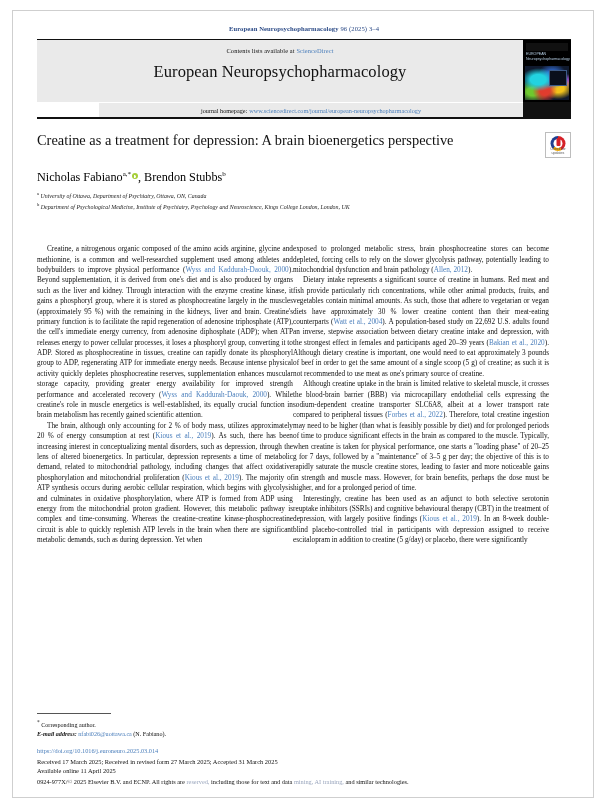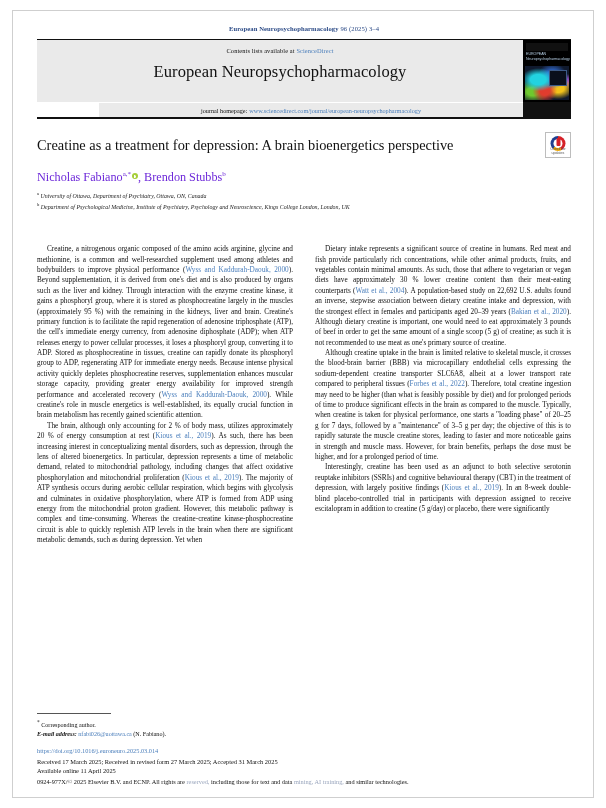--- a/index.html
+++ b/index.html
@@ -181,21 +181,21 @@
       #101a2e;
   }
   .cover-inset {
     position:absolute; right:4px; top:30px; width:16px; height:14px;
     background:#0a0f1c; border:.5px solid #3d5a88;
   }
 
   
   .title-wrap {
     display: flex;
-    align-items: center;
+    align-items: flex-start;
     margin-top: 13px;
   }
   .art-title {
     flex: 1 1 auto;
     font-size: 14.4px;
     color: #111;
     line-height: 1.2;
     letter-spacing: 0;
     padding-right: 8px;
   }
@@ -223,21 +223,21 @@
   .cm-text {
     position:absolute; left:0; right:0; bottom:2px;
     text-align:center; font-size:3.6px; line-height:1.15; color:#555;
     font-family:"Liberation Sans", sans-serif;
   }
 
   
   .authors {
     margin-top: 12px;
     font-size: 12.2px;
-    color: #6d28d9;
+    color: #000000;
     line-height: 1.2;
   }
   .authors sup { font-size: 7px; }
   .orcid {
     display: inline-block;
     width: 6px; height: 6px; border-radius: 50%;
     background: #a6ce39;
     position: relative; top: -2px;
     margin-left: 1px;
   }
@@ -252,21 +252,20 @@
     font-style: italic;
     color: #222;
     line-height: 1.55;
   }
   .affils sup { font-style: normal; font-size: 4.6px; }
 
   
   .columns {
     margin-top: 32px;
     display: flex;
-    gap: 22px;
   }
   .col {
     width: 256px;
     flex: 0 0 256px;
   }
   .col p {
     margin: 0;
     font-size: 7.25px;
     line-height: 1.435;
     text-align: justify;
@@ -385,20 +384,21 @@
       <div><sup>a</sup> <span>University of Ottawa, Department of Psychiatry, Ottawa, ON, Canada</span></div>
       <div><sup>b</sup> <span>Department of Psychological Medicine, Institute of Psychiatry, Psychology and Neuroscience, Kings College London, London, UK</span></div>
     </div>
 
     <div class="columns">
       <div class="col" id="left-col">
             <p>Creatine, a nitrogenous organic composed of the amino acids arginine, glycine and methionine, is a common and well-researched supplement used among athletes and bodybuilders to improve physical performance (<span class="cite">Wyss and Kaddurah-Daouk, 2000</span>). Beyond supplementation, it is derived from one's diet and is also produced by organs such as the liver and kidney. Through interaction with the enzyme creatine kinase, it gains a phosphoryl group, where it is stored as phosphocreatine largely in the muscles (approximately 95 %) with the remaining in the kidneys, liver and brain. Creatine's primary function is to facilitate the rapid regeneration of adenosine triphosphate (ATP), the cell's immediate energy currency, from adenosine diphosphate (ADP); when ATP releases energy to power cellular processes, it loses a phosphoryl group, converting it to ADP. Stored as phosphocreatine in tissues, creatine can rapidly donate its phosphoryl group to ADP, regenerating ATP for immediate energy needs. Because intense physical activity quickly depletes phosphocreatine reserves, supplementation enhances muscular storage capacity, providing greater energy availability for improved strength performance and accelerated recovery (<span class="cite">Wyss and Kaddurah-Daouk, 2000</span>). While creatine's role in muscle energetics is well-established, its equally crucial function in brain metabolism has recently gained scientific attention.</p>
             <p>The brain, although only accounting for 2 % of body mass, utilizes approximately 20 % of energy consumption at rest (<span class="cite">Kious et al., 2019</span>). As such, there has been increasing interest in conceptualizing mental disorders, such as depression, through the lens of altered bioenergetics. In particular, depression represents a time of metabolic demand, related to mitochondrial pathology, including changes that affect oxidative phosphorylation and mitochondrial proliferation (<span class="cite">Kious et al., 2019</span>). The majority of ATP synthesis occurs during aerobic cellular respiration, which begins with glycolysis and culminates in oxidative phosphorylation, where ATP is formed from ADP using energy from the mitochondrial proton gradient. However, this metabolic pathway is complex and time-consuming. Whereas the creatine-creatine kinase-phosphocreatine circuit is able to quickly replenish ATP levels in the brain when there are significant metabolic demands, such as during depression. Yet when</p>
           </div>
       <div class="col" id="right-col">
+            <p class="noindent">exposed to prolonged metabolic stress, brain phosphocreatine stores can become depleted, forcing cells to rely on the slower glycolysis pathway, potentially leading to mitochondrial dysfunction and brain pathology (<span class="cite">Allen, 2012</span>).</p>
             <p>Dietary intake represents a significant source of creatine in humans. Red meat and fish provide particularly rich concentrations, while other animal products, fruits, and vegetables contain minimal amounts. As such, those that adhere to vegetarian or vegan diets have approximately 30 % lower creatine content than their meat-eating counterparts (<span class="cite">Watt et al., 2004</span>). A population-based study on 22,692 U.S. adults found an inverse, stepwise association between dietary creatine intake and depression, with the strongest effect in females and participants aged 20–39 years (<span class="cite">Bakian et al., 2020</span>). Although dietary creatine is important, one would need to eat approximately 3 pounds of beef in order to get the same amount of a single scoop (5 g) of creatine; as such it is not recommended to use meat as one's primary source of creatine.</p>
             <p>Although creatine uptake in the brain is limited relative to skeletal muscle, it crosses the blood-brain barrier (BBB) via microcapillary endothelial cells expressing the sodium-dependent creatine transporter SLC6A8, albeit at a lower transport rate compared to peripheral tissues (<span class="cite">Forbes et al., 2022</span>). Therefore, total creatine ingestion may need to be higher (than what is feasibly possible by diet) and for prolonged periods of time to produce significant effects in the brain as compared to the muscle. Typically, when creatine is taken for physical performance, one starts a "loading phase" of 20–25 g for 7 days, followed by a "maintenance" of 3–5 g per day; the objective of this is to rapidly saturate the muscle creatine stores, leading to faster and more noticeable gains in strength and muscle mass. However, for brain benefits, perhaps the dose must be higher, and for a prolonged period of time.</p>
             <p>Interestingly, creatine has been used as an adjunct to both selective serotonin reuptake inhibitors (SSRIs) and cognitive behavioural therapy (CBT) in the treatment of depression, with largely positive findings (<span class="cite">Kious et al., 2019</span>). In an 8-week double-blind placebo-controlled trial in participants with depression assigned to receive escitalopram in addition to creatine (5 g/day) or placebo, there were significantly</p>
           </div>
     </div>
 
   </div>
 
   <div class="footnote">
     <div class="fn-rule"></div>

